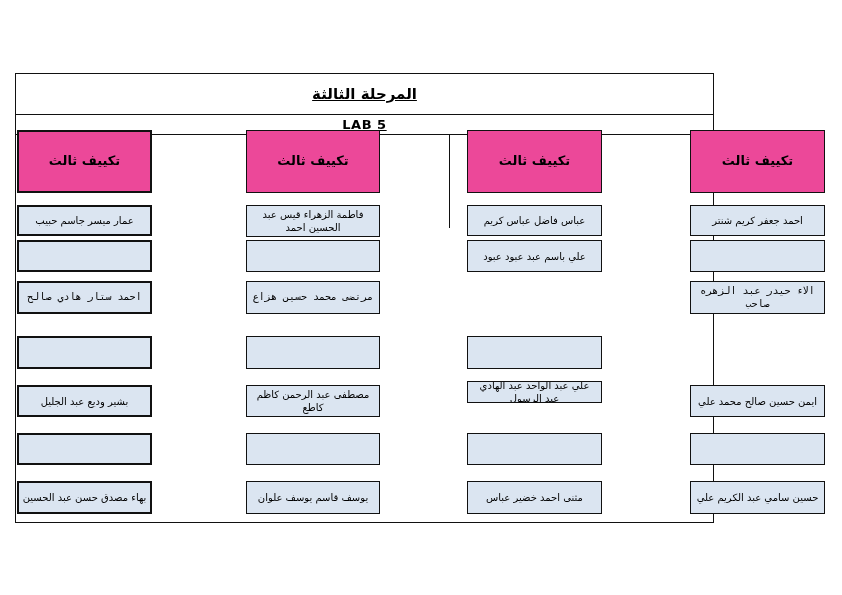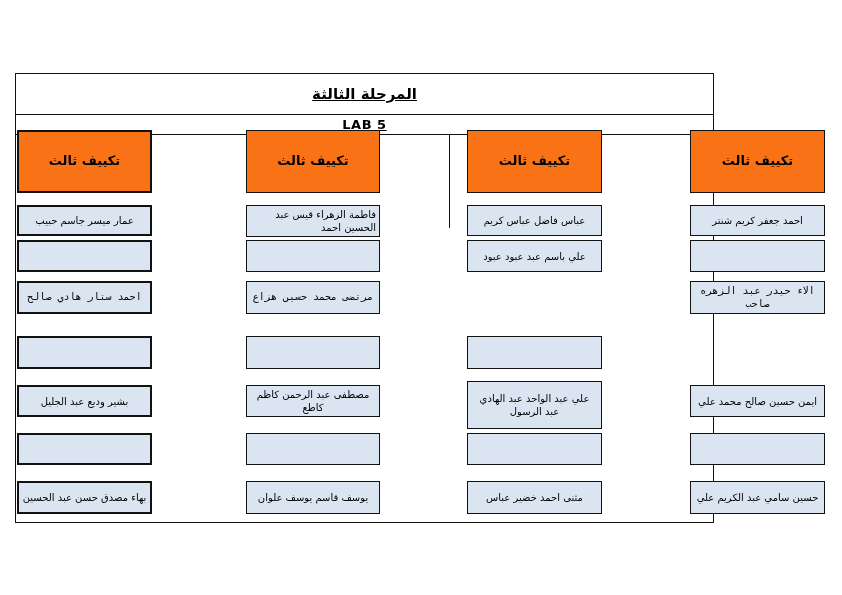--- a/index.html
+++ b/index.html
@@ -28,37 +28,37 @@
     background:#111; z-index:1;
   }
   
   .box {
     position:absolute; z-index:2; box-sizing:border-box;
     background:#dbe5f1; border:1.5px solid #111;
     display:flex; align-items:center; justify-content:center;
     text-align:center; font-size:10px; line-height:1.3;
     direction:rtl; padding:1px 3px; overflow:hidden;
   }
-  .hdr { background:#f97316; font-weight:bold; font-size:13px; }
+  .hdr { background:#ec4899; font-weight:bold; font-size:13px; }
   
   .c1 { left:17px;  width:135px; border-width:2.5px; }
   .c2 { left:246px; width:134px; border-width:1.5px; }
   .c3 { left:467px; width:135px; border-width:1px; }
   .c4 { left:690px; width:135px; border-width:1.5px; }
   
   .rh { top:130px; height:63px; }
   .r1 { top:193px; height:31px;margin-top:12px; }
   .r2 { top:240px; height:32px; }
   .r3 { top:281px; height:33px;font-family:Liberation Mono, monospace; }
   .r4 { top:336px; height:33px; }
   .r5 { top:385px; height:32px; }
   .r6 { top:433px; height:32px; }
   .r7 { top:481px; height:33px; }
-  .c2.r1 { height:32px;text-align:right; }             
-  .c3.r5 { top:381px; height:48px; }  
+  .c2.r1 { height:32px; }             
+  .c3.r5 { top:381px; height:22px; }  
 </style>
 </head>
 <body>
 
 <div class="page">
 
   <div class="frame">
     <div class="title-row">المرحلة الثالثة</div>
     <div class="lab-row">LAB 5</div>
   </div>

